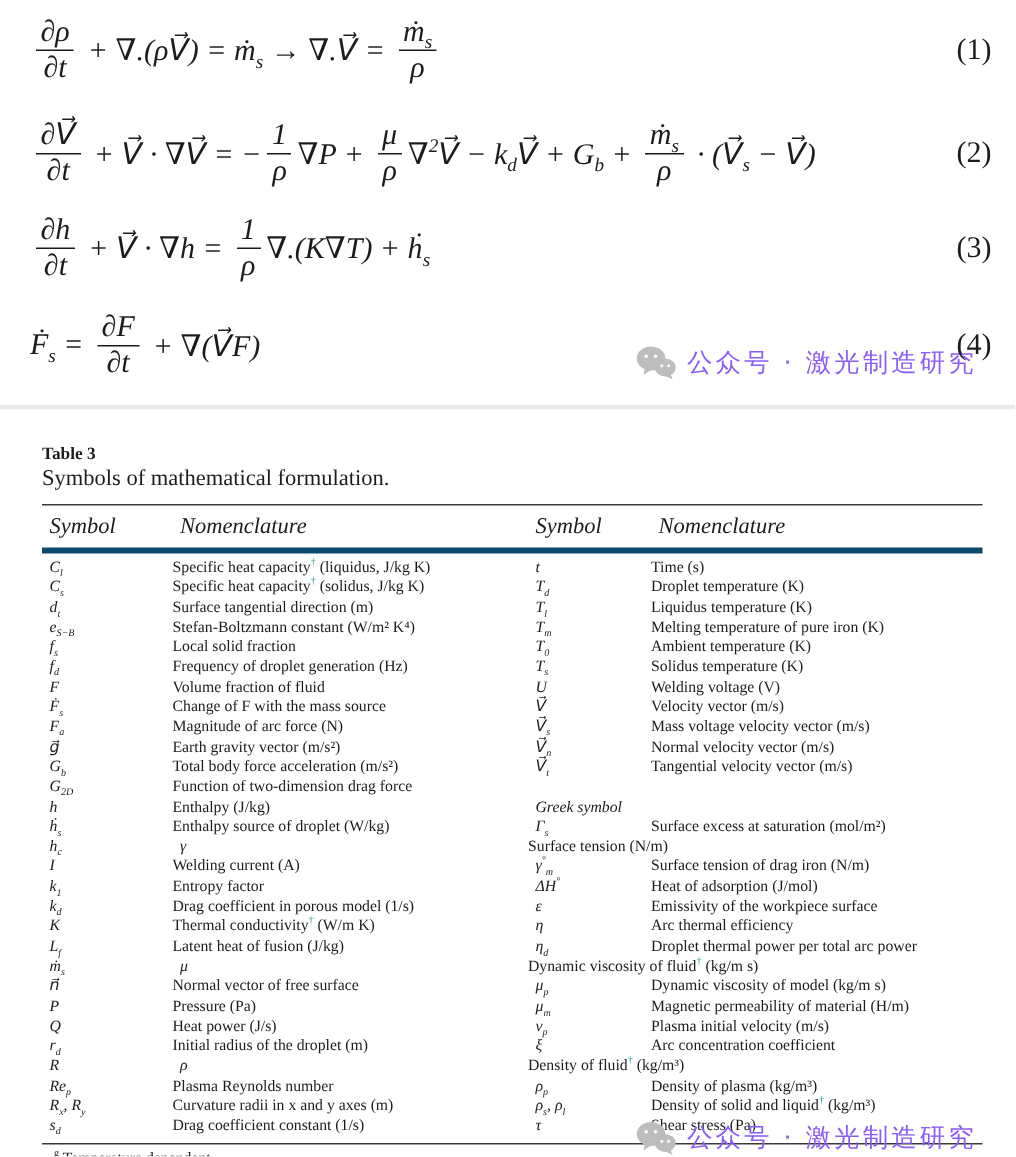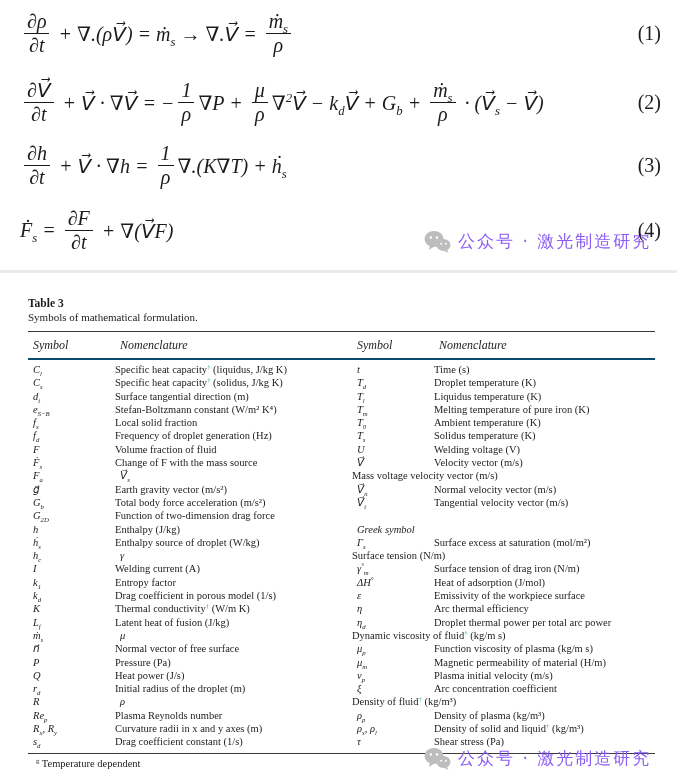--- a/index.html
+++ b/index.html
@@ -23,24 +23,24 @@
   .divider{height:3px;background:#ebebeb;margin-top:-6px;}
   
   .watermark{position:absolute;display:flex;align-items:center;gap:7px;color:#8b5cf6;
              font-size:17px;letter-spacing:2px;z-index:0;white-space:nowrap;
              font-family:"DejaVu Sans","Liberation Sans",sans-serif;}
   .wm-eq{top:230px;left:424px;}
   .wm-bottom{top:747px;left:424px;}
   
   .table-section{margin:24px 22px 0 28px;}
   .tbl-title{font-weight:bold;font-size:11.5px;font-family:Liberation Serif, serif;}
-  .tbl-caption{font-size:11px;margin-top:2px;}
+  .tbl-caption{font-size:15px;margin-top:2px;}
   .tbl{margin-top:8px;border-top:1.4px solid #3a3a3a;}
   .tbl-head{display:grid;grid-template-columns:87px 237px 82px 1fr;
-            font-style:italic;font-size:12px;padding:6px 0 5px;border-bottom:2px solid #0c4a6e;}
+            font-style:italic;font-size:15px;padding:6px 0 5px;border-bottom:4px solid #0c4a6e;}
   .tbl-head .hcell{padding-left:5px;}
   .tbl-body{padding:3px 0 4px;border-bottom:1px solid #3a3a3a;}
   .tbl-row{display:grid;grid-template-columns:87px 237px 82px 1fr;
            font-size:10.5px;line-height:13.3px;height:13.3px;}
   .cell{white-space:nowrap;overflow:visible;}
   .sym{font-style:italic;padding-left:5px;}
   .nom{font-style:normal;}
   .footnote{font-size:10.5px;margin-top:4px;padding-left:8px;}
   .fn-marker{font-size:64%;line-height:0;vertical-align:super;}
   .wm-icon svg{display:block;}
@@ -182,20 +182,21 @@
             <span class="cell nom">Welding voltage (V)</span>
           </div>
           <div class="tbl-row">
             <span class="cell sym">Ḟ<sub>s</sub></span>
             <span class="cell nom">Change of F with the mass source</span>
             <span class="cell sym">V⃗</span>
             <span class="cell nom">Velocity vector (m/s)</span>
           </div>
           <div class="tbl-row">
             <span class="cell sym">F<sub>a</sub></span>
+            <span class="cell nom">Magnitude of arc force (N)</span>
             <span class="cell sym">V⃗<sub>s</sub></span>
             <span class="cell nom">Mass voltage velocity vector (m/s)</span>
           </div>
           <div class="tbl-row">
             <span class="cell sym">g⃗</span>
             <span class="cell nom">Earth gravity vector (m/s²)</span>
             <span class="cell sym">V⃗<sub>n</sub></span>
             <span class="cell nom">Normal velocity vector (m/s)</span>
           </div>
           <div class="tbl-row">
@@ -259,21 +260,21 @@
           </div>
           <div class="tbl-row">
             <span class="cell sym">ṁ<sub>s</sub></span>
             <span class="cell sym">μ</span>
             <span class="cell nom">Dynamic viscosity of fluid<sup class="dag">†</sup> (kg/m s)</span>
           </div>
           <div class="tbl-row">
             <span class="cell sym">n⃗</span>
             <span class="cell nom">Normal vector of free surface</span>
             <span class="cell sym">μ<sub>p</sub></span>
-            <span class="cell nom">Function viscosity of plasma (kg/m s)</span>
+            <span class="cell nom">Dynamic viscosity of model (kg/m s)</span>
           </div>
           <div class="tbl-row">
             <span class="cell sym">P</span>
             <span class="cell nom">Pressure (Pa)</span>
             <span class="cell sym">μ<sub>m</sub></span>
             <span class="cell nom">Magnetic permeability of material (H/m)</span>
           </div>
           <div class="tbl-row">
             <span class="cell sym">Q</span>
             <span class="cell nom">Heat power (J/s)</span>

